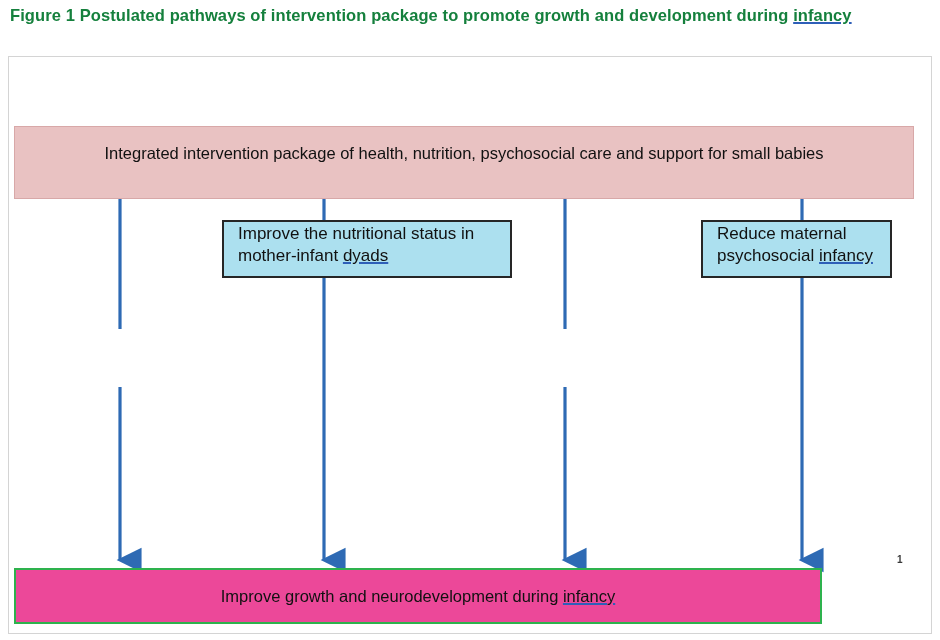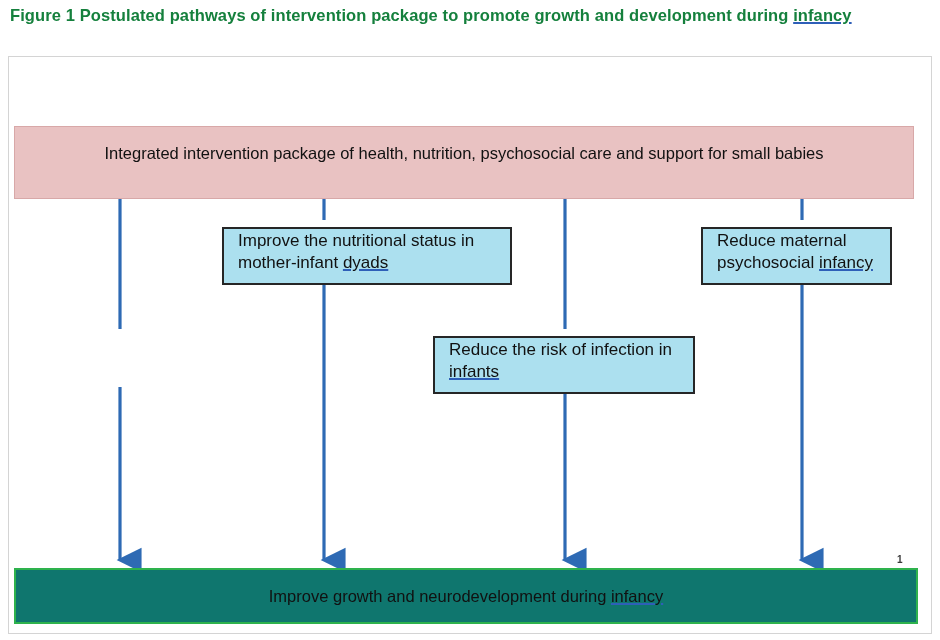--- a/index.html
+++ b/index.html
@@ -92,21 +92,20 @@
     font-size: 16.5px;
     text-align: center;
     padding-bottom: 18px;
   }
 
   
   .node-blue {
     background: #ace0ef;
     border: 2px solid #262626;
     padding: 4px 12px 12px 14px;
-    margin-top: 7px;
   }
   .node-blue .txt {
     font-size: 17px;
     line-height: 1.3;
     text-align: left;
   }
 
   #node-nutrition {
     left: 213px;
     top: 163px;
@@ -129,23 +128,23 @@
     left: 424px;
     top: 272px;
     width: 262px;
     height: 58px;
   }
 
   
   #node-outcome {
     left: 5px;
     top: 511px;
-    width: 904px;
+    width: 808px;
     height: 56px;
-    background: #0f766e;
+    background: #ec4899;
     border: 2px solid #2eb24d;
     justify-content: center;
   }
   #node-outcome .txt {
     font-size: 16.5px;
     text-align: center;
   }
 
   
   #outcome-footnote {
@@ -187,23 +186,20 @@
 
   <div class="node" id="node-package">
     <div class="txt">Integrated intervention package of health, nutrition, psychosocial care and support for small babies</div>
   </div>
 
 
   <div class="node node-blue" id="node-nutrition">
     <div class="txt"><span>Improve the nutritional status in mother-infant </span><span class="lnk">dyads</span></div>
   </div>
 
-  <div class="node node-blue" id="node-infection">
-    <div class="txt"><span>Reduce the risk of infection in </span><span class="lnk">infants</span></div>
-  </div>
 
   <div class="node node-blue" id="node-psychosocial">
     <div class="txt"><span>Reduce maternal psychosocial </span><span class="lnk">infancy</span></div>
   </div>
 
   <div id="outcome-footnote">1</div>
 
   <div class="node" id="node-outcome">
     <div class="txt"><span>Improve growth and neurodevelopment during </span><span class="lnk">infancy</span></div>
   </div>

